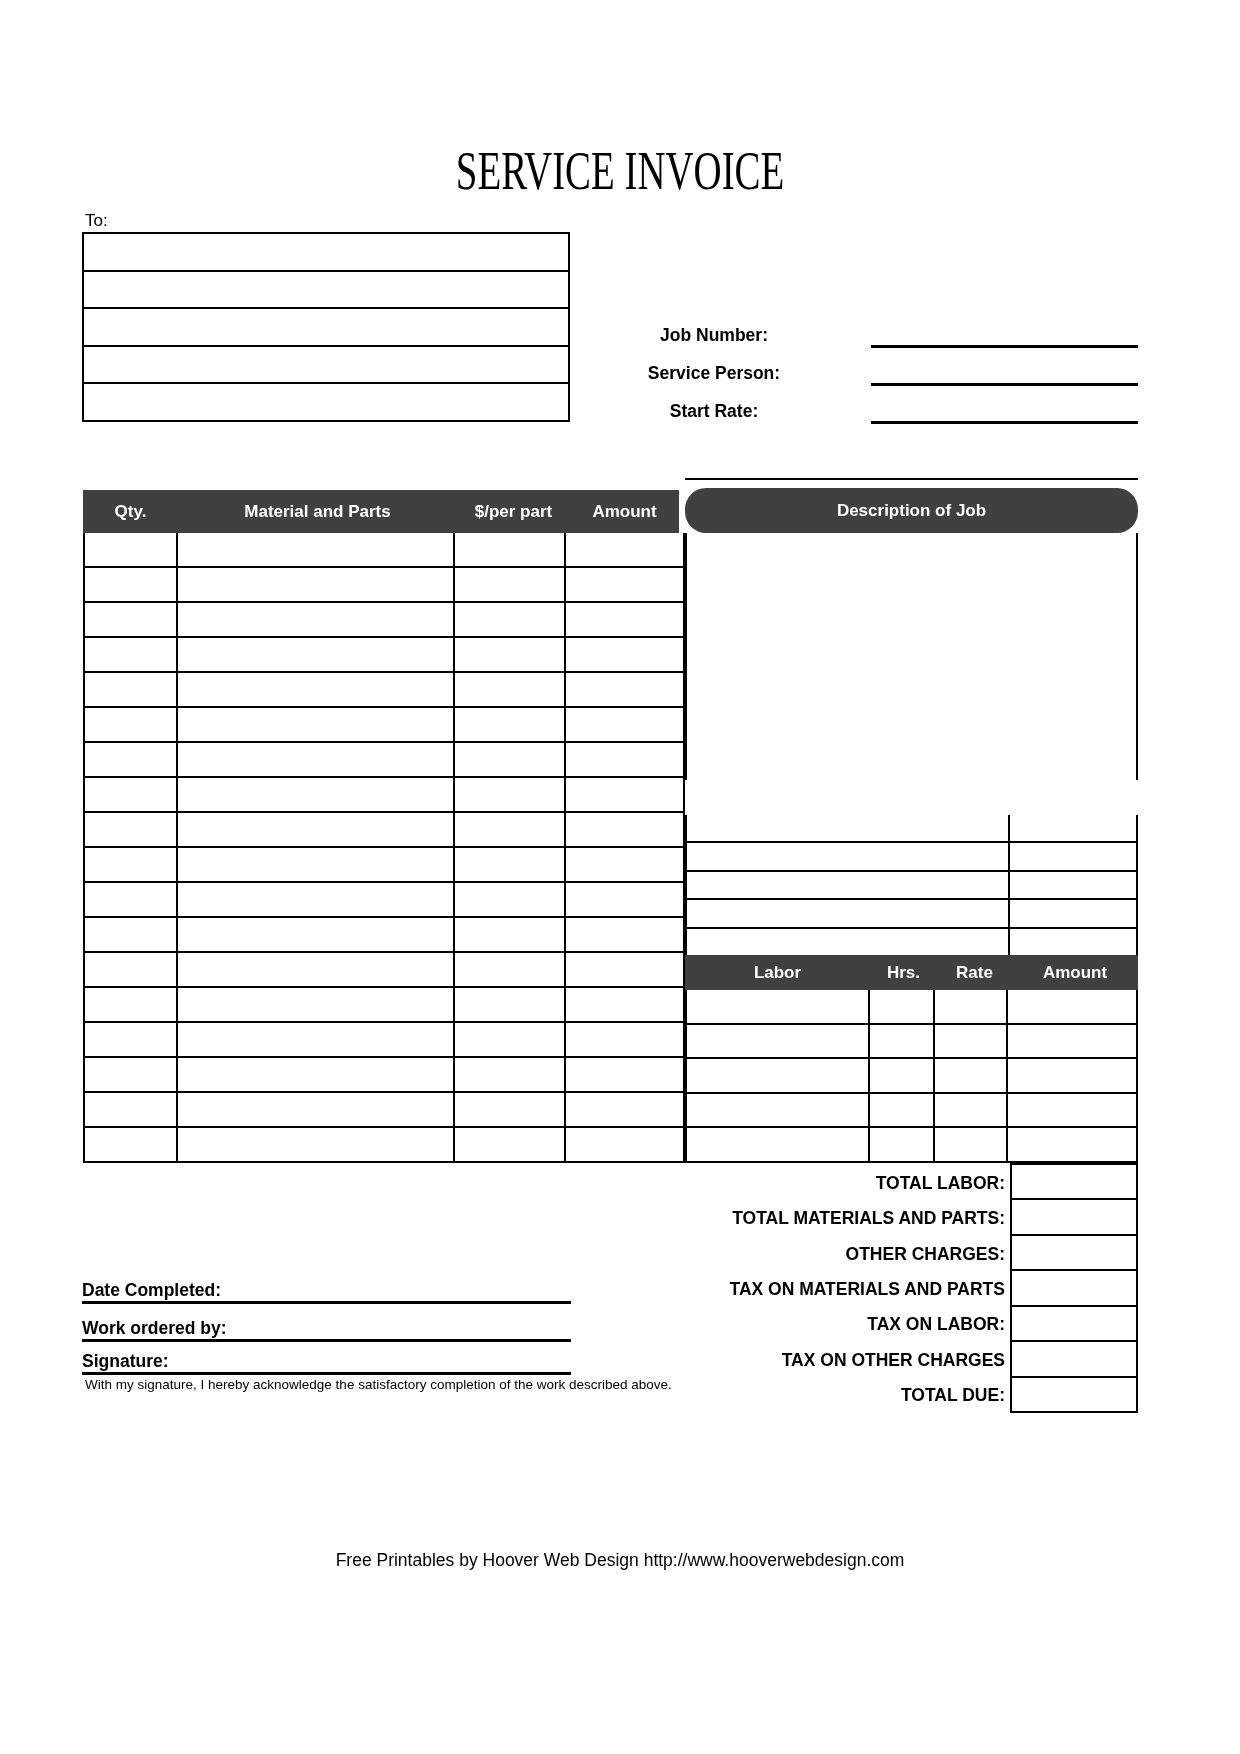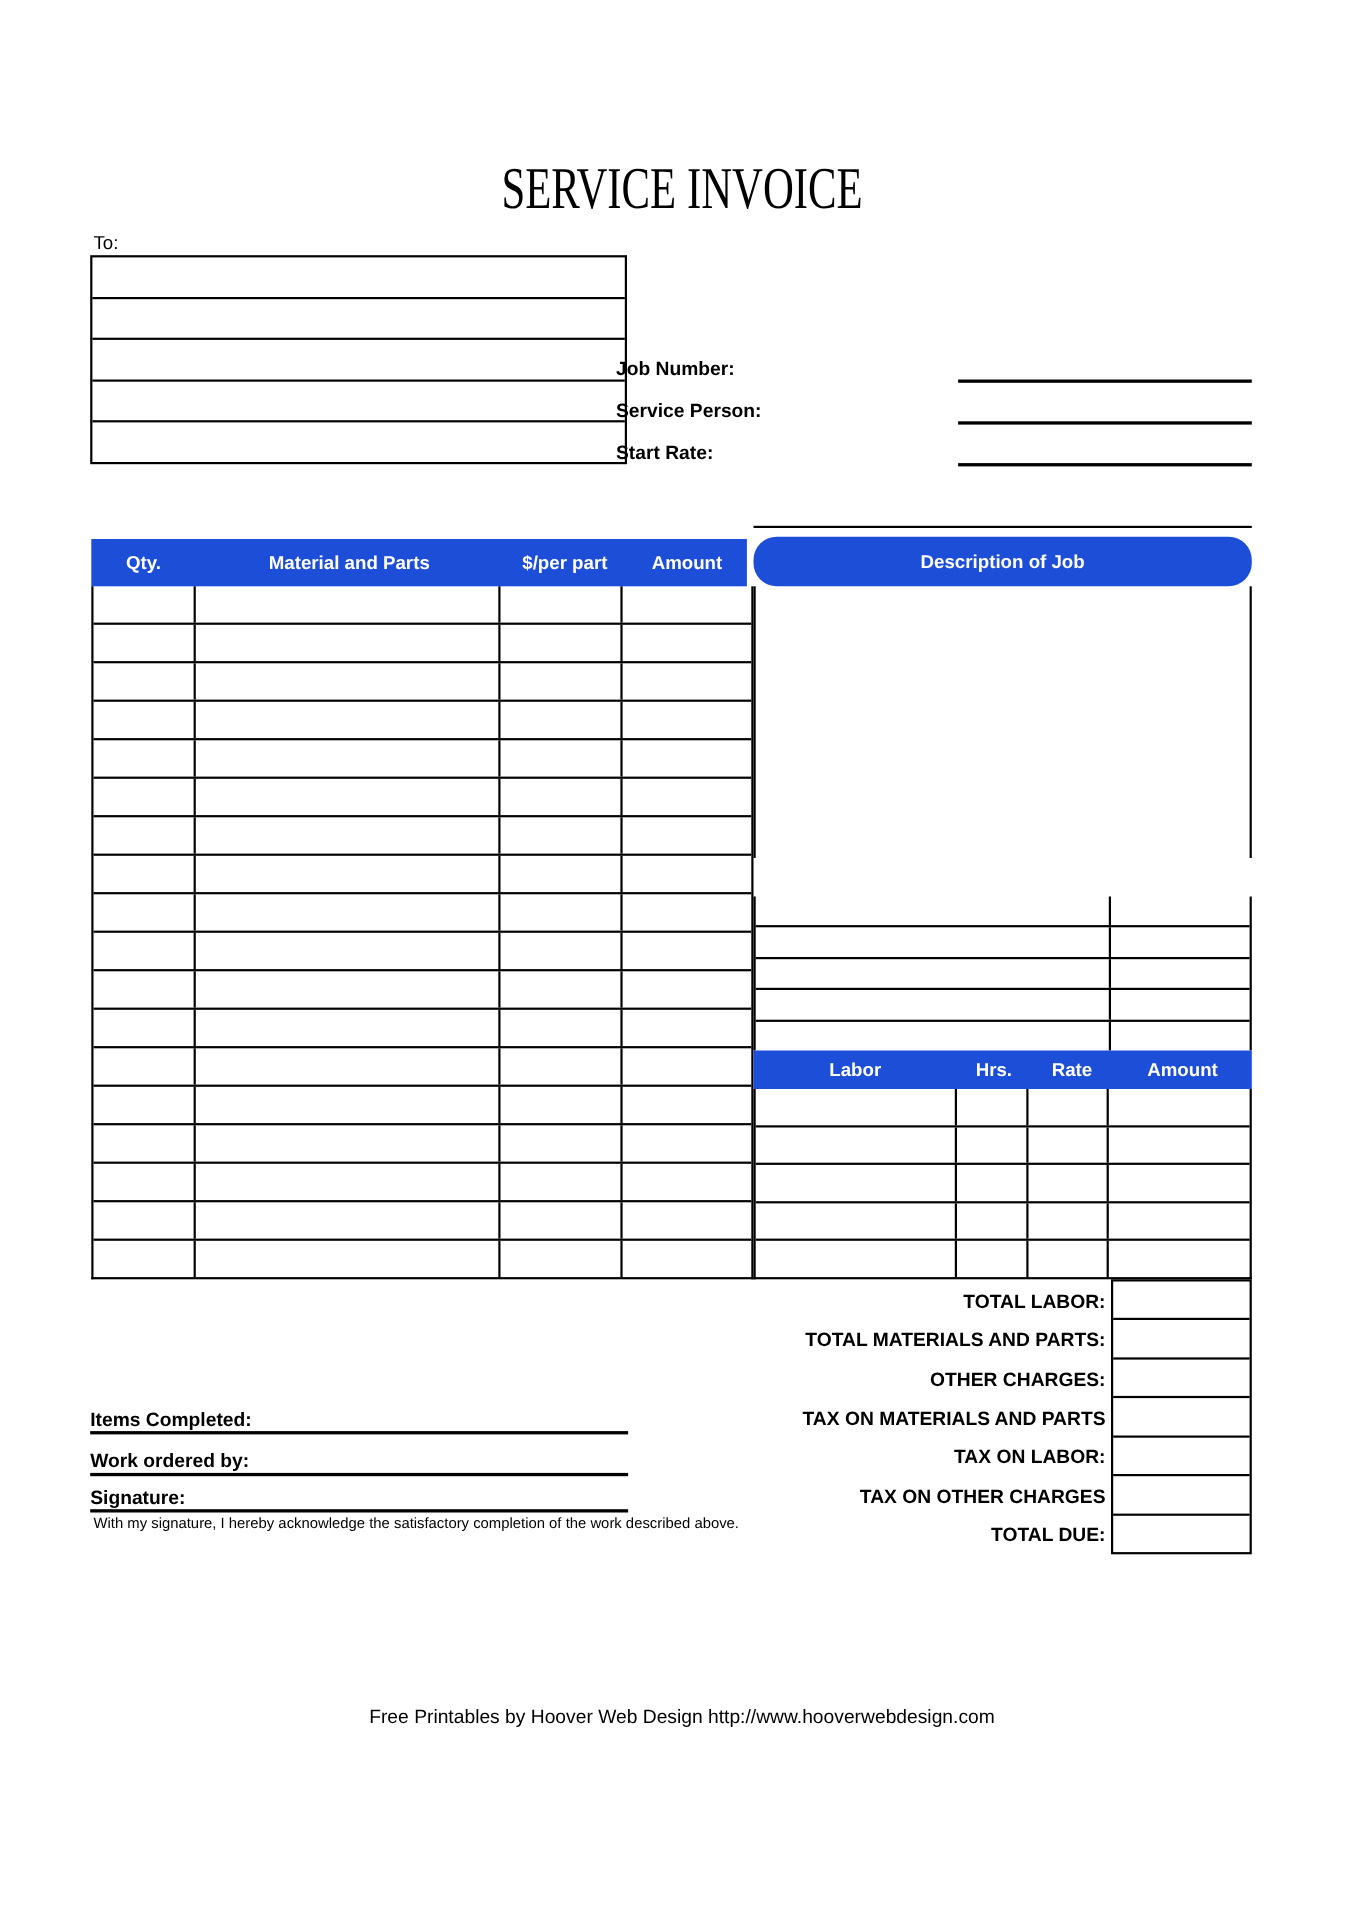--- a/index.html
+++ b/index.html
@@ -20,29 +20,29 @@
   
   .to-label { position:absolute; left:85px; top:211px; font-size:17px; }
   .to-box {
     position:absolute; left:82px; top:232px; width:488px; height:190px;
     border:2px solid #000; display:flex; flex-direction:column;
   }
   .to-box > div { flex:1; border-bottom:2px solid #000; }
   .to-box > div:last-child { border-bottom:none; }
   
   .jf-label {
-    position:absolute; left:560px; width:308px; text-align:left;
+    position:absolute; left:560px; width:308px; text-align:center;
     font-weight:bold; font-size:17.5px;
   }
   .jf-line { position:absolute; left:871px; width:267px; height:3px; background:#000; }
   .jf1 .jf-label{ top:325px; } .jf1 .jf-line{ top:345px; }
   .jf2 .jf-label{ top:363px; } .jf2 .jf-line{ top:383px; }
   .jf3 .jf-label{ top:401px; } .jf3 .jf-line{ top:421px; }
   
-  .hbar { background:#1d4ed8; color:#fff; font-weight:bold; font-size:17px; display:flex; align-items:center; }
+  .hbar { background:#404040; color:#fff; font-weight:bold; font-size:17px; display:flex; align-items:center; }
   .hbar .hc { display:flex; align-items:center; justify-content:center; height:100%; }
   
   .mat-header { position:absolute; left:83px; top:490px; width:596px; height:43px; }
   .mat-header .h-qty{ width:95px; } .mat-header .h-mat{ width:279px; }
   .mat-header .h-per{ width:113px; } .mat-header .h-amt{ flex:1; }
   .mat-body {
     position:absolute; left:83px; top:533px; width:602px; height:630px;
     border:2px solid #000; border-top:none; display:flex; flex-direction:column;
   }
   .mat-row { flex:1; display:flex; border-bottom:2px solid #000; }
@@ -326,21 +326,21 @@
     <div></div>
   <div></div>
       <div></div>
       <div></div>
       <div></div>
       <div></div>
       <div></div>
     </div>
 
   <div class="bl1">
-    <div class="bl-label">Items Completed:</div>
+    <div class="bl-label">Date Completed:</div>
     <div class="bl-line"></div>
   </div>
   <div class="bl2">
     <div class="bl-label">Work ordered by:</div>
     <div class="bl-line"></div>
   </div>
   <div class="bl3">
     <div class="bl-label">Signature:</div>
     <div class="bl-line"></div>
   </div>

